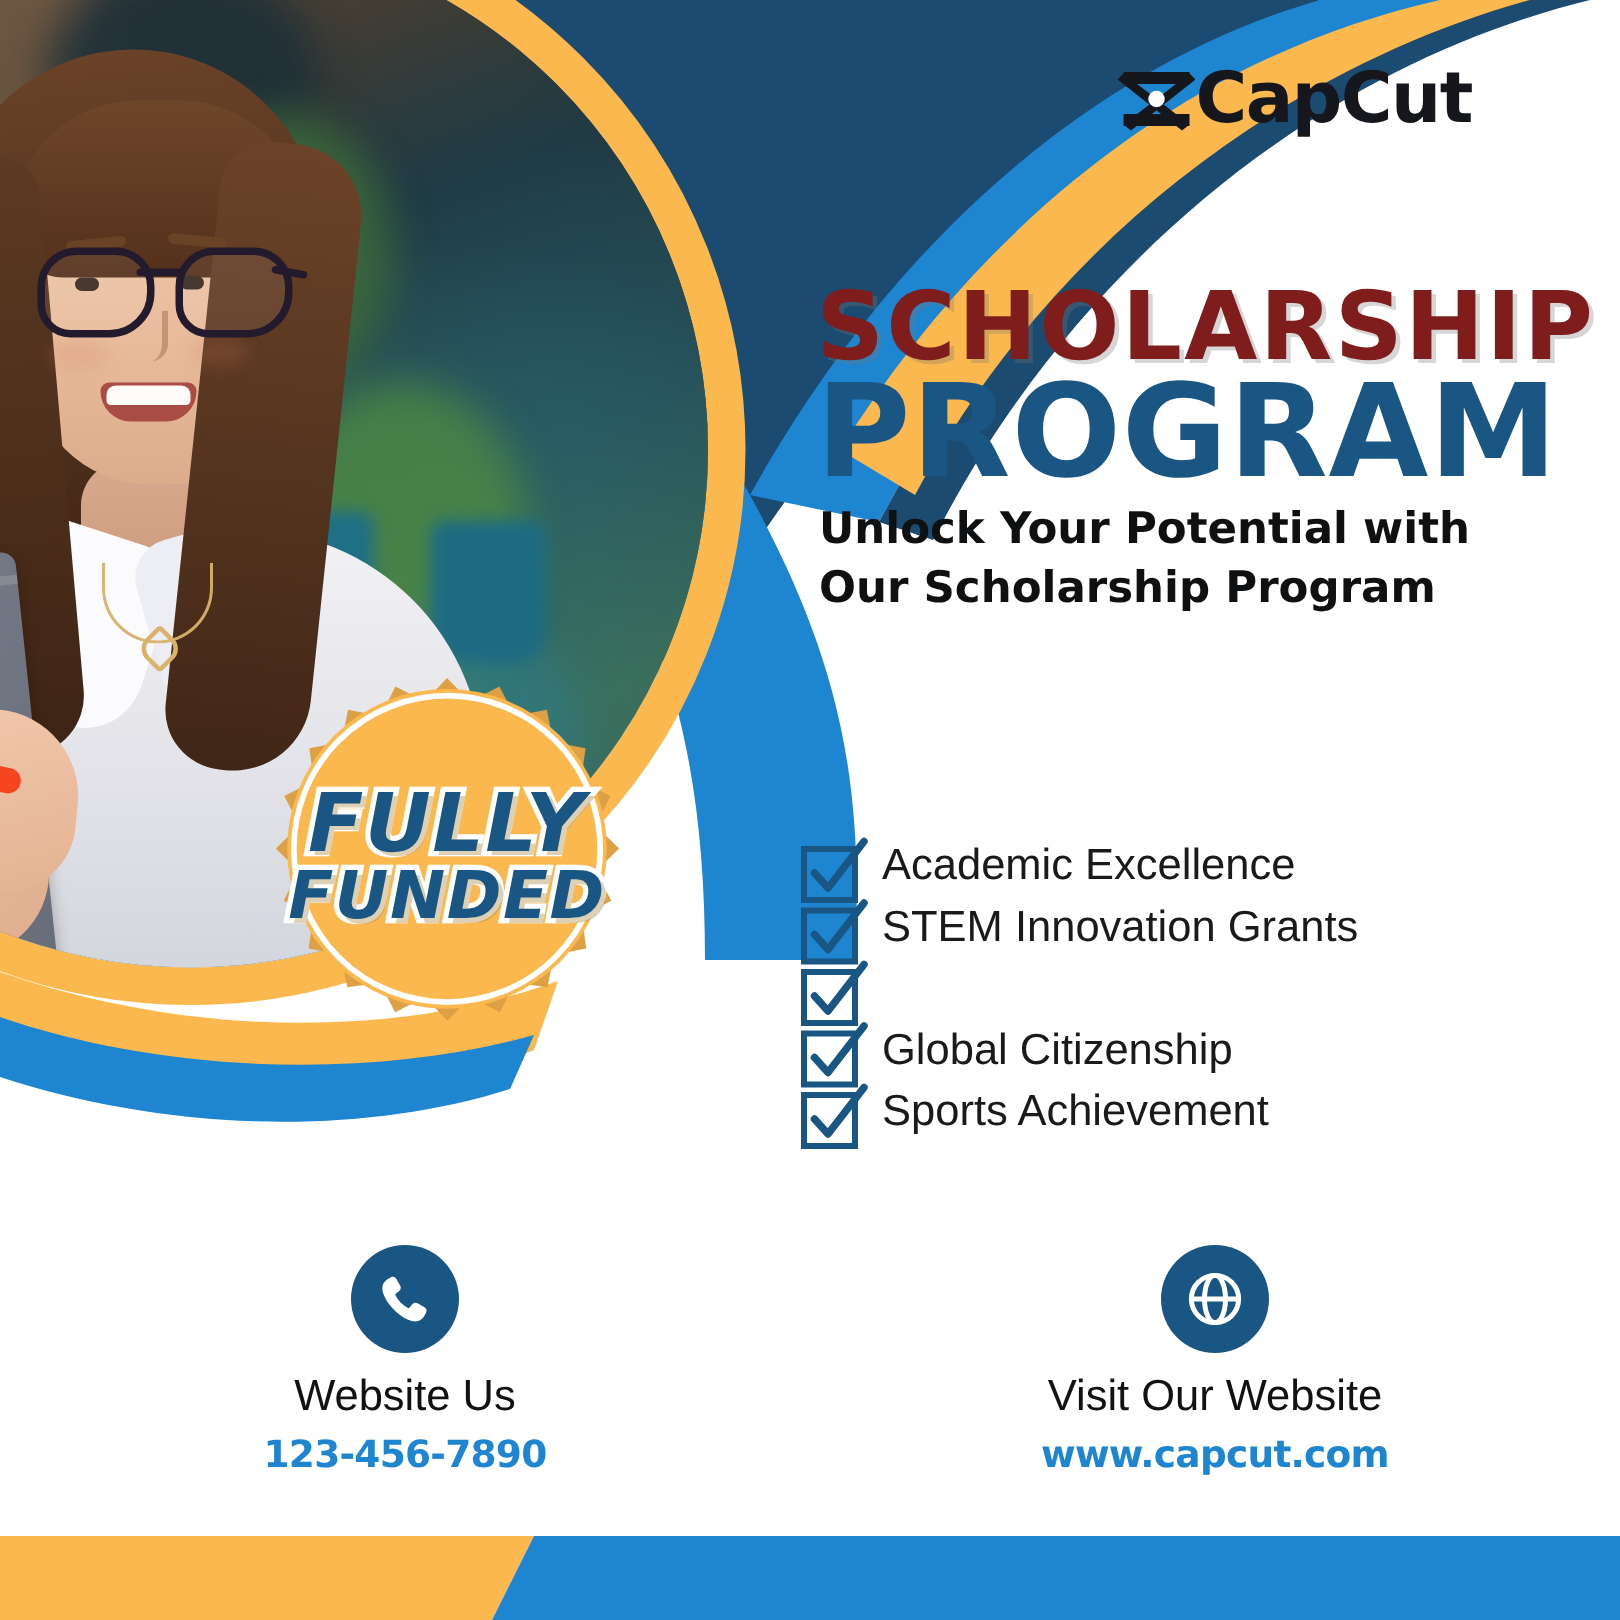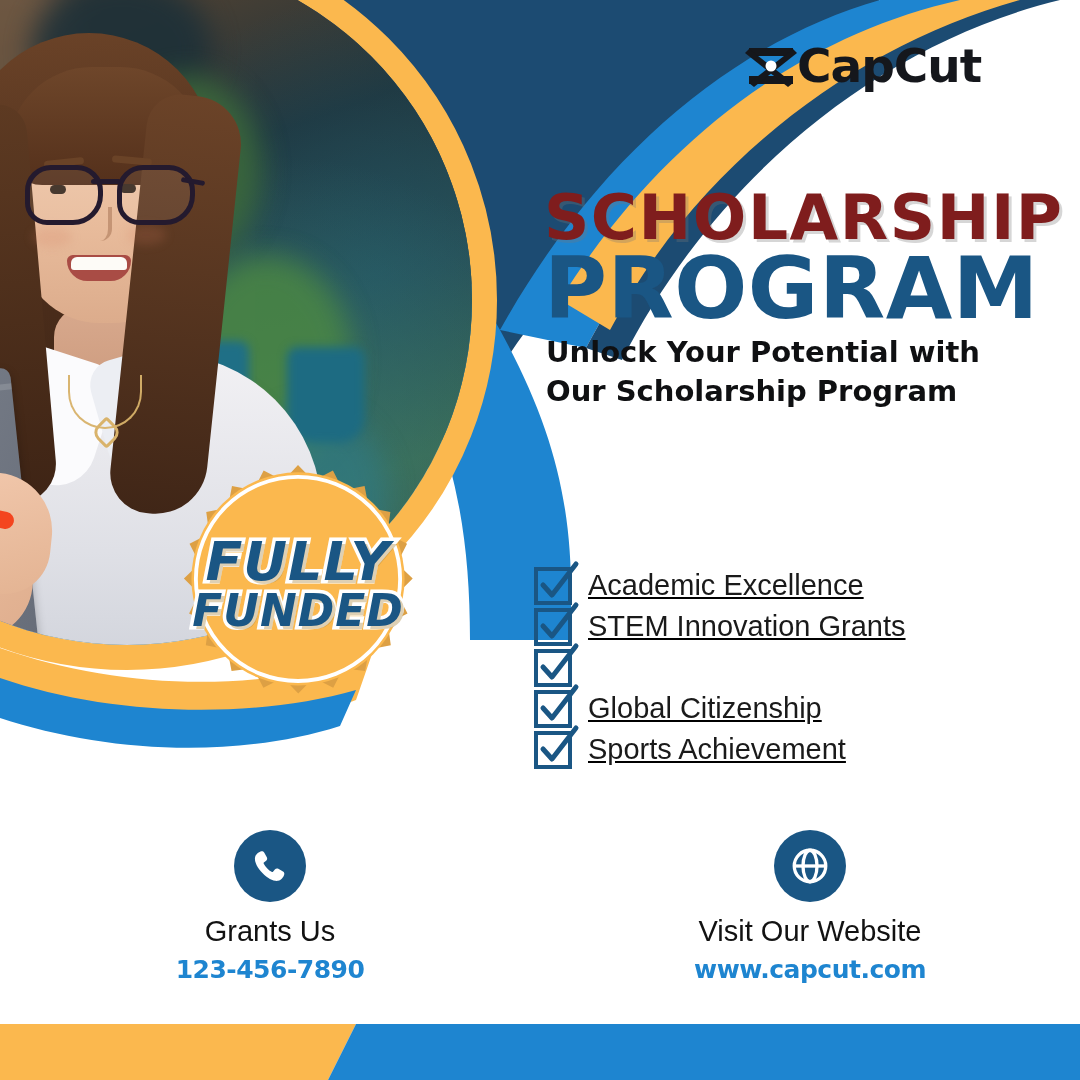--- a/index.html
+++ b/index.html
@@ -151,21 +151,21 @@
   .n5{left:206px;top:556px;transform:rotate(12deg);}
 
   
   .photo-ring{
     position:absolute;left:-243px;top:-70px;width:740px;height:740px;
     border-radius:50%;border:25px solid #fbb84e;box-sizing:border-box;z-index:5;
   }
 
   
   .badge{
-    position:absolute;left:150px;top:462px;width:296px;height:296px;z-index:9;
+    position:absolute;left:150px;top:449px;width:296px;height:296px;z-index:9;
   }
   .badge svg{display:block;}
   .badge-text{
     position:absolute;left:0;top:0;width:296px;height:296px;
     display:flex;flex-direction:column;align-items:center;justify-content:center;
     gap:2px;
   }
   .badge-line{
     font-family:"DejaVu Sans", sans-serif;
     font-weight:bold;font-style:italic;
@@ -209,21 +209,21 @@
     background:#1e85d0;border-radius:34px 0 0 34px;
     display:flex;align-items:center;justify-content:center;
   }
   .banner span{
     font-family:"DejaVu Sans", sans-serif;
     font-size:30px;font-weight:bold;color:#fbb84e;letter-spacing:.5px;
     padding-right:38px;
   }
 
   .list{position:absolute;left:-6px;top:561px;width:546px;}
-  .li{display:flex;align-items:flex-end;height:41px;margin-bottom:0px;text-decoration:underline;}
+  .li{display:flex;align-items:flex-start;height:41px;margin-bottom:0px;}
   .cb{position:relative;width:38px;height:38px;flex:0 0 38px;margin-right:16px;}
   .cb svg{position:absolute;left:-3px;top:-6px;}
   .li-label{
     font-family:"Liberation Sans", sans-serif;
     font-size:29px;color:#1a1a1a;white-space:nowrap;
   }
 
   
   .contacts{position:absolute;left:0;top:830px;width:1080px;z-index:8;display:flex;}
   .contact{width:540px;display:flex;flex-direction:column;align-items:center;}
@@ -424,21 +424,21 @@
   </div>
 
   <div class="contacts">
 
     <div class="contact">
       <div class="c-icon">
         <svg width="40" height="40" viewBox="0 0 24 24" xmlns="http://www.w3.org/2000/svg">
           <path fill="#ffffff" d="M6.6,3.2 C7.3,2.9 8.1,3.2 8.5,3.9 L10.1,6.7 C10.5,7.4 10.3,8.3 9.7,8.8 L8.3,9.9 C8.1,10.1 8.1,10.3 8.2,10.5 C9.2,12.6 11,14.5 13.2,15.6 C13.4,15.7 13.6,15.7 13.8,15.5 L14.9,14.1 C15.4,13.5 16.3,13.3 17,13.7 L19.8,15.3 C20.5,15.7 20.8,16.5 20.5,17.2 C20,18.6 18.8,20.6 16.8,20.9 C14.3,21.3 10.6,19.4 7.6,16.3 C4.5,13.2 2.6,9.5 3,7 C3.3,5 5.2,3.8 6.6,3.2 Z"></path>
         </svg>
       </div>
-      <div class="c-label">Grants Us</div>
+      <div class="c-label">Website Us</div>
       <div class="c-value">123-456-7890</div>
     </div>
 
     <div class="contact">
       <div class="c-icon">
         <svg width="42" height="42" viewBox="0 0 24 24" xmlns="http://www.w3.org/2000/svg">
           <circle cx="12" cy="12" r="9" fill="none" stroke="#ffffff" stroke-width="1.9"></circle>
           <ellipse cx="12" cy="12" rx="4" ry="9" fill="none" stroke="#ffffff" stroke-width="1.9"></ellipse>
           <line x1="3" y1="12" x2="21" y2="12" stroke="#ffffff" stroke-width="1.9"></line>
         </svg>

